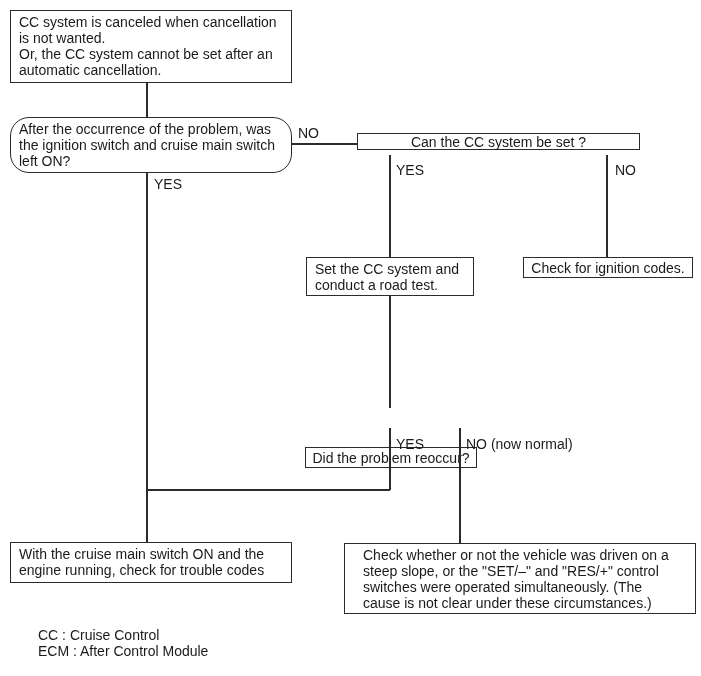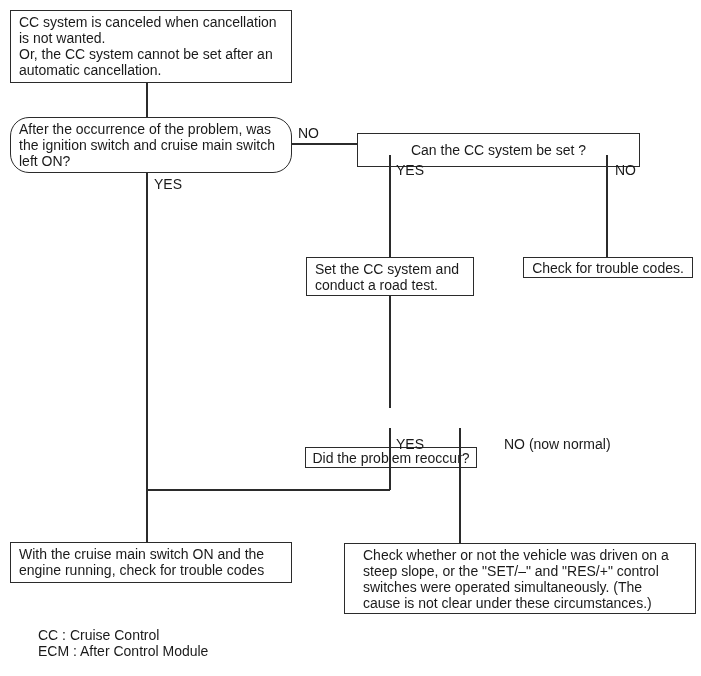--- a/index.html
+++ b/index.html
@@ -54,26 +54,26 @@
 </head>
 <body>
 
 <div id="canvas">
 
   <div class="node" style="left:10px; top:10px; width:282px; height:73px;">CC system is canceled when cancellation is not wanted.
 Or, the CC system cannot be set after an automatic cancellation.</div>
 
   <div class="node" style="left:10px; top:117px; width:282px; height:56px;border-radius:19px;">After the occurrence of the problem, was the ignition switch and cruise main switch left ON?</div>
 
-  <div class="node center" style="left:357px; top:133px; width:283px; height:34px;">Can the CC system be set ?</div>
+  <div class="node center" style="left:357px; top:133px; width:283px; height:17px;">Can the CC system be set ?</div>
 
   <div class="node" style="left:306px; top:257px; width:168px; height:39px;">Set the CC system and
 conduct a road test.</div>
 
-  <div class="node center" style="left:523px; top:257px; width:170px; height:21px;">Check for trouble codes.</div>
+  <div class="node center" style="left:523px; top:257px; width:170px; height:21px;">Check for ignition codes.</div>
 
   <div class="node center" style="left:305px; top:407px; width:172px; height:21px;margin-top:40px;">Did the problem reoccur?</div>
 
   <div class="node" style="left:10px; top:542px; width:282px; height:41px;">With the cruise main switch ON and the engine running, check for trouble codes</div>
 
   <div class="node" style="left:344px; top:543px; width:352px; height:71px; padding:3px 18px;">Check whether or not the vehicle was driven on a steep slope, or the "SET/–" and "RES/+" control switches were operated simultaneously. (The cause is not clear under these circumstances.)</div>
 
   <div class="vline" style="left:146px; top:82px; height:36px;"></div>
 
   <div class="hline" style="left:291px; top:143px; width:66px;"></div>
@@ -95,20 +95,20 @@
   <span class="branch-label" style="left:298px; top:125px;">NO</span>
 
   <span class="branch-label" style="left:154px; top:176px;">YES</span>
 
   <span class="branch-label" style="left:396px; top:162px;">YES</span>
 
   <span class="branch-label" style="left:615px; top:162px;">NO</span>
 
   <span class="branch-label" style="left:396px; top:436px;">YES</span>
 
-  <span class="branch-label" style="left:466px; top:436px;margin-left:38px;">NO (now normal)</span>
+  <span class="branch-label" style="left:466px; top:436px;">NO (now normal)</span>
 
   <div class="legend">
     <div>CC : Cruise Control</div>
     <div>ECM : After Control Module</div>
   </div>
 
 </div>
 
 </body></html>

